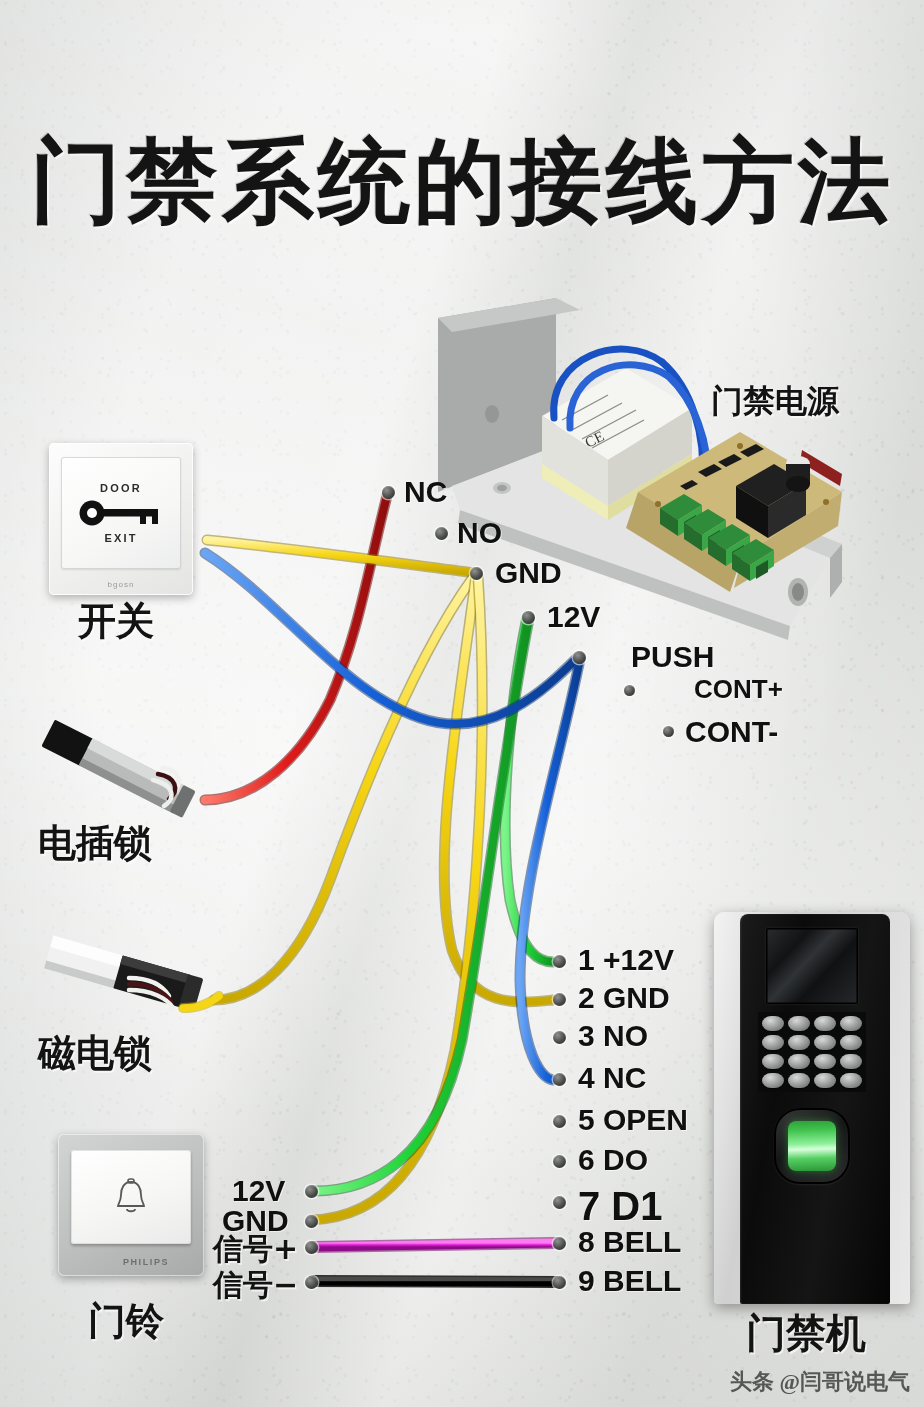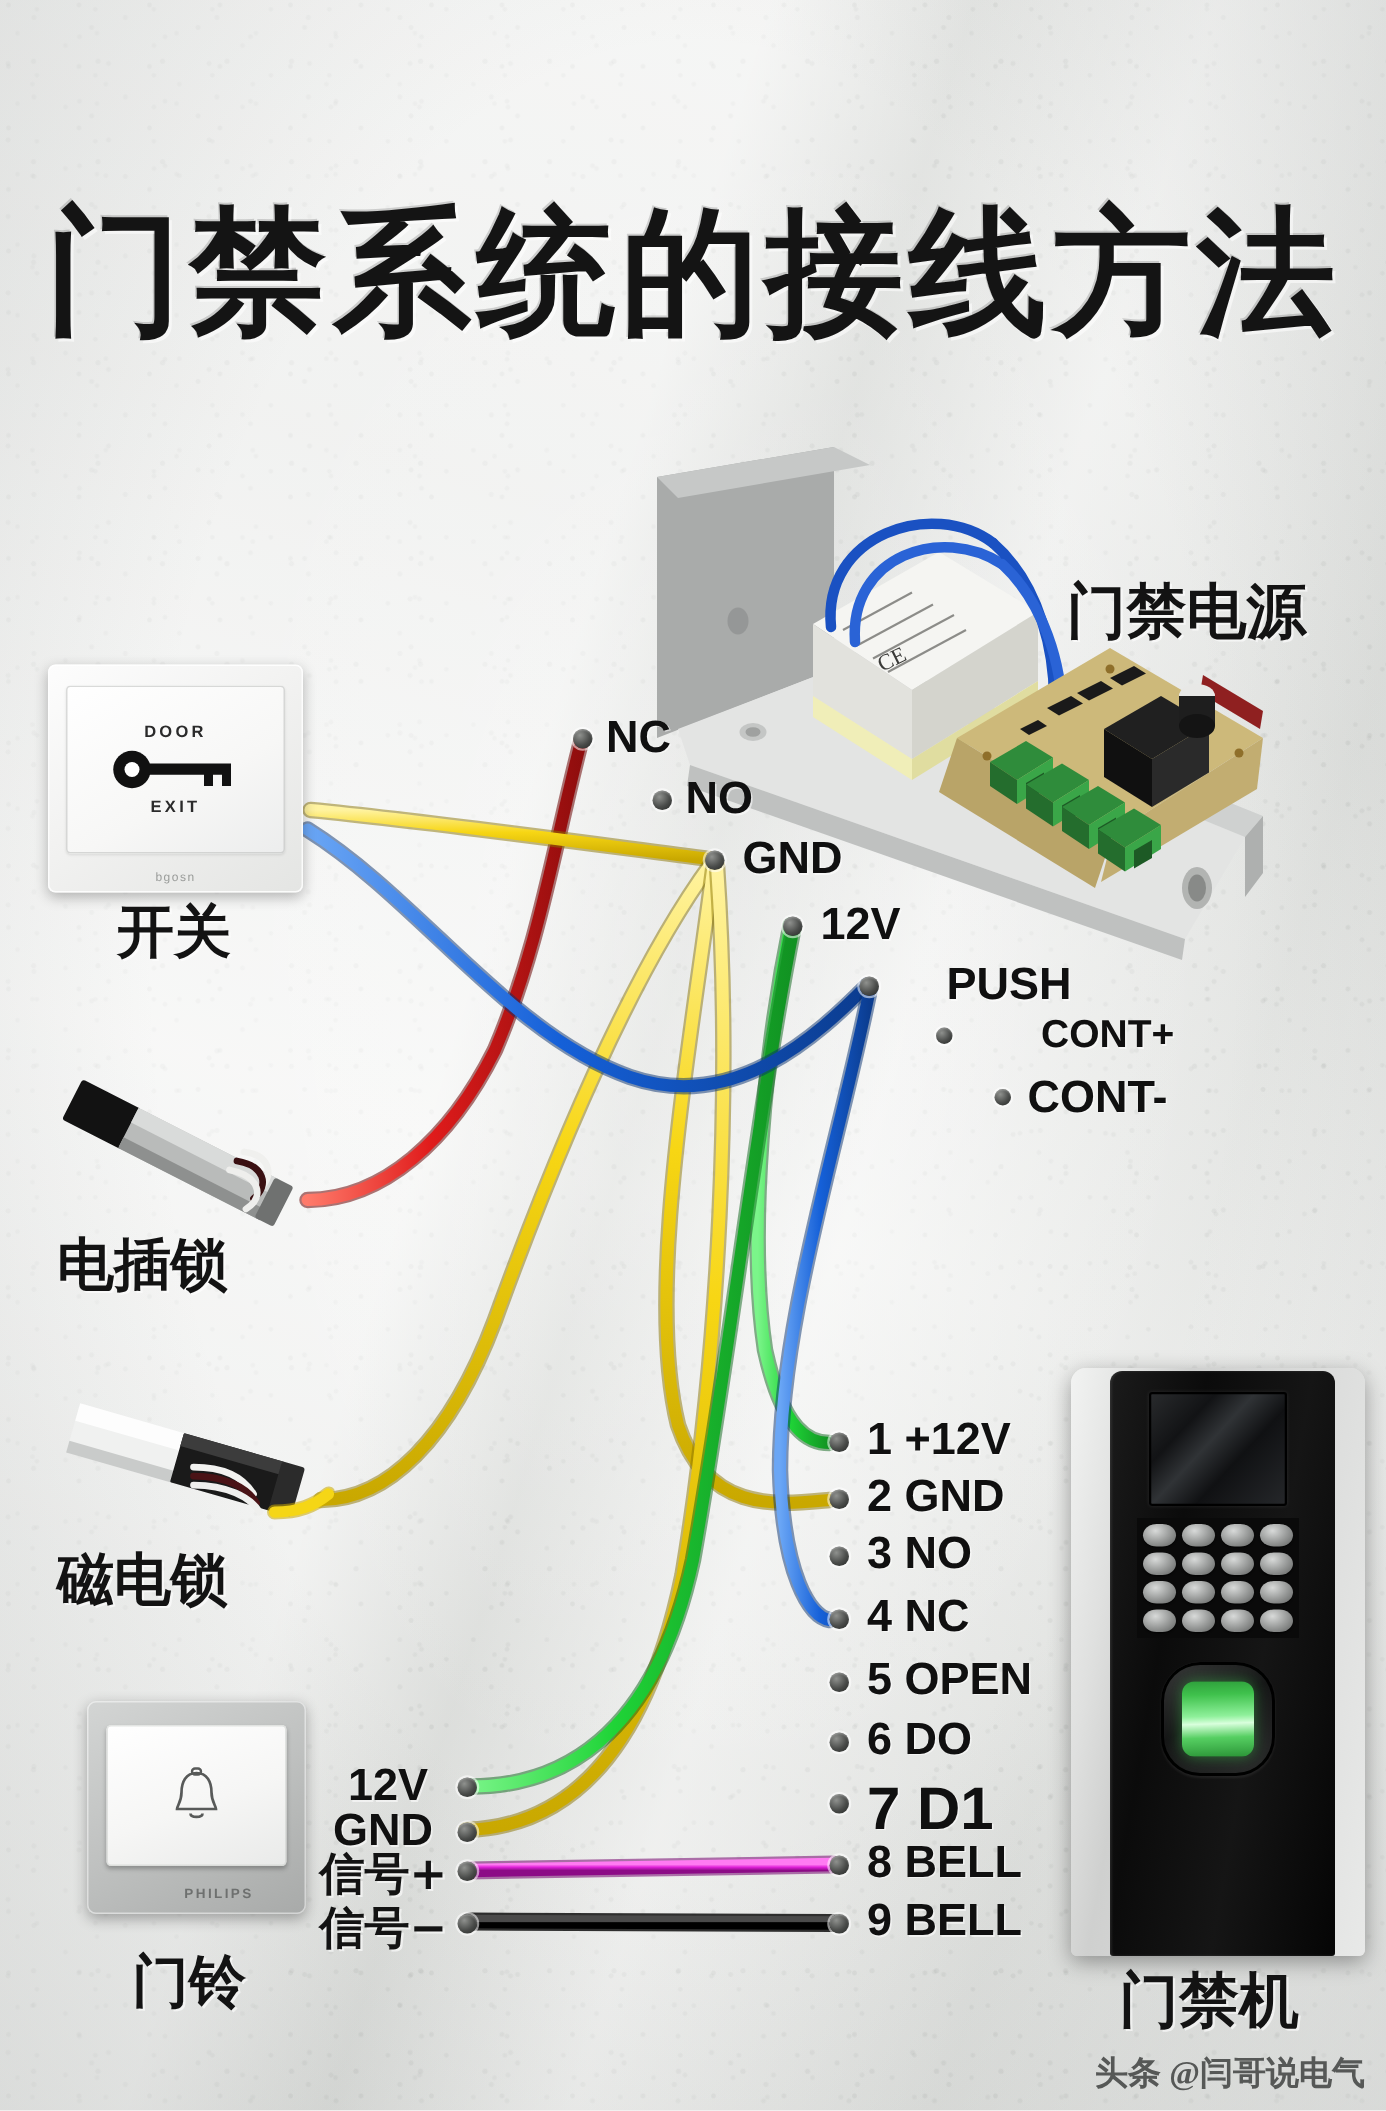--- a/index.html
+++ b/index.html
@@ -84,21 +84,21 @@
     background: radial-gradient(circle at 35% 32%, #8f918e 0%, #4a4c4a 55%, #232523 100%);
     box-shadow: 0 0 0 1.5px rgba(255,255,255,0.55), inset 0 1px 1px rgba(255,255,255,0.25);
   }
   .dot.sm { width: 11px; height: 11px; }
 
   
   #wires { position: absolute; inset: 0; }
 
   
   #exit-switch {
-    position: absolute; left: 32px; top: 443px; width: 170px; height: 152px;
+    position: absolute; left: 49px; top: 443px; width: 144px; height: 152px;
     background: linear-gradient(145deg, #fdfdfd 0%, #f2f2f1 45%, #e4e5e3 100%);
     border-radius: 5px;
     box-shadow: 0 3px 9px rgba(0,0,0,0.28), inset 0 0 0 1px rgba(255,255,255,0.85);
   }
   #exit-switch .plate-inner {
     position: absolute; left: 12px; top: 14px; right: 12px; bottom: 26px;
     background: linear-gradient(150deg, #ffffff 0%, #f7f7f6 60%, #eceded 100%);
     border-radius: 3px;
     box-shadow: inset 0 0 0 1px rgba(185,188,185,0.55), 0 1px 2px rgba(0,0,0,0.1);
     display: flex; flex-direction: column; align-items: center; justify-content: center;
@@ -426,21 +426,21 @@
         <circle cx="228" cy="208" r="3"></circle>
         <circle cx="310" cy="150" r="3"></circle>
         <circle cx="396" cy="206" r="3"></circle>
       </g>
 
       <polygon points="400,262 412,248 412,286 400,302" fill="#aeb0af"></polygon>
       <ellipse cx="368" cy="296" rx="10" ry="14" fill="#8a8c8b" opacity="0.55"></ellipse>
       <ellipse cx="368" cy="296" rx="6" ry="9" fill="#5d5f5e" opacity="0.5"></ellipse>
     </svg>
   </div>
-  <div class="cn-label" style="left:711px; top:380px; font-size:40px;">门禁电源</div>
+  <div class="cn-label" style="left:711px; top:380px; font-size:32px;">门禁电源</div>
 
   <div class="dot" style="left:382px; top:486px;"></div>
   <div class="en-label" style="left:404px; top:475px; font-size:30px;">NC</div>
 
   <div class="dot" style="left:435px; top:527px;"></div>
   <div class="en-label" style="left:457px; top:516px; font-size:30px;">NO</div>
 
   <div class="dot" style="left:470px; top:567px;"></div>
   <div class="en-label" style="left:495px; top:556px; font-size:30px;">GND</div>
 

